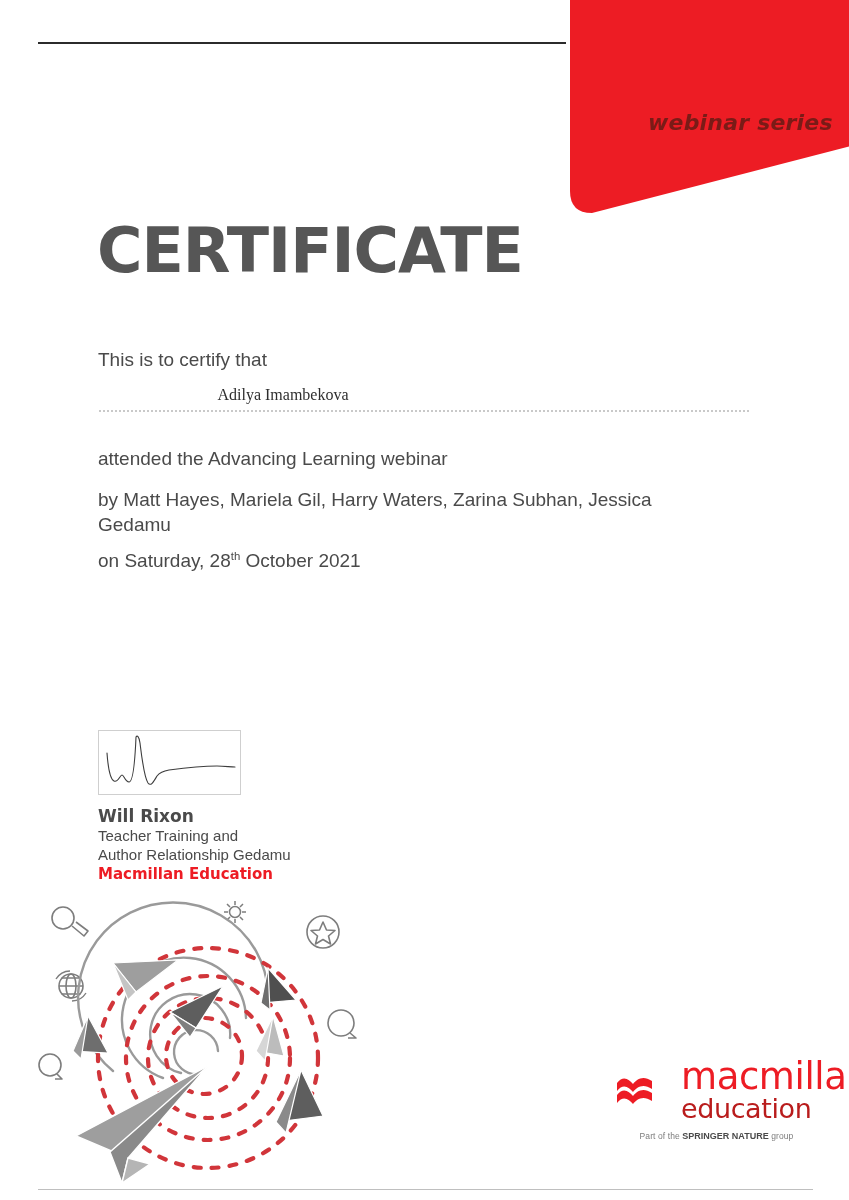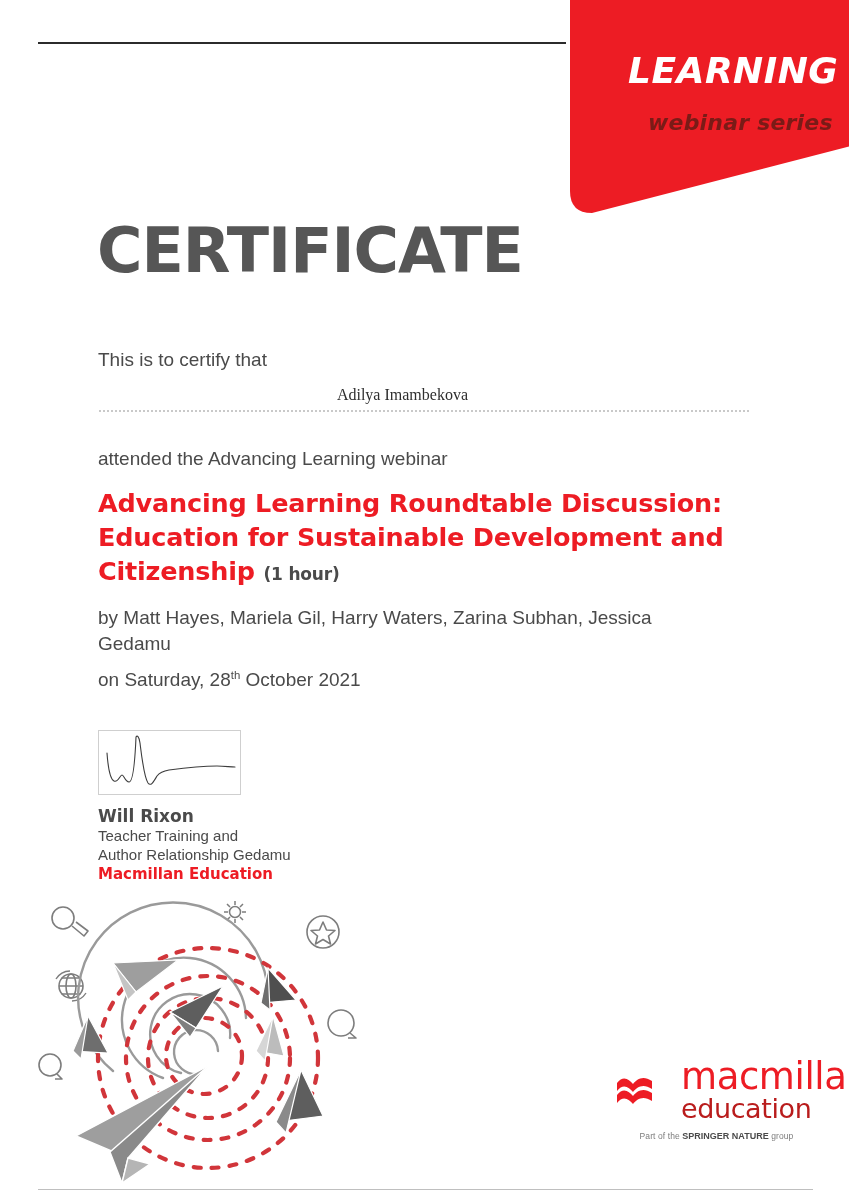--- a/index.html
+++ b/index.html
@@ -56,21 +56,21 @@
   }
 
   
   .body-wrap { position: absolute; left: 98px; top: 348px; width: 660px; }
 
   .lead {
     font-size: 19px; color: #4a4a4a; line-height: 1.25;
   }
 
   .name-row {
-    margin-top: 14px; text-align: right; padding-right: 290px;
+    margin-top: 14px; text-align: center; padding-right: 290px;
   }
   .recipient-name {
     font-family: "Liberation Serif", serif;
     font-size: 16px; color: #2e2e2e;
   }
   .dots {
     margin-top: 6px; height: 2px; width: 652px;
     background-image: radial-gradient(circle, #8a8a8a 0.6px, transparent 0.8px);
     background-size: 4px 2px; background-repeat: repeat-x;
   }
@@ -149,42 +149,37 @@
 
 <div class="page">
 
   <div class="top-rule"></div>
 
   <div class="banner">
     <svg viewBox="0 0 295 215" preserveAspectRatio="none" aria-hidden="true">
       <path d="M 14 0 L 295 0 L 295 148 L 36 215 Q 14 215 14 193 Z" fill="#ED1C24"></path>
     </svg>
     <div class="banner-text">
-      <div class="bn-l2">LEARNING</div>
       <div class="bn-l3">webinar series</div>
     </div>
   </div>
 
   <div class="cert-title">CERTIFICATE</div>
 
   <div class="body-wrap">
 
     <div class="lead">This is to certify that</div>
 
     <div class="name-row">
       <span class="recipient-name">Adilya Imambekova</span>
     </div>
     <div class="dots"></div>
 
     <div class="attended">attended the Advancing Learning webinar</div>
 
-    <div class="webinar-title">
-      <span>Advancing Learning Roundtable Discussion: Education for Sustainable Development and Citizenship</span>
-      <span class="duration">(1 hour)</span>
-    </div>
 
     <div class="presenters">by Matt Hayes, Mariela Gil, Harry Waters, Zarina Subhan, Jessica Gedamu</div>
 
     <div class="date-line"><span>on Saturday, 28</span><sup>th</sup><span> October 2021</span></div>
   </div>
 
   <div class="sig-block">
     <div class="sig-box">
       <svg viewBox="0 0 141 63" aria-hidden="true">
         <path d="M 8 22 C 9 36, 11 48, 15 50 C 19 52, 21 44, 23 44 C 25 44, 26 51, 30 51

